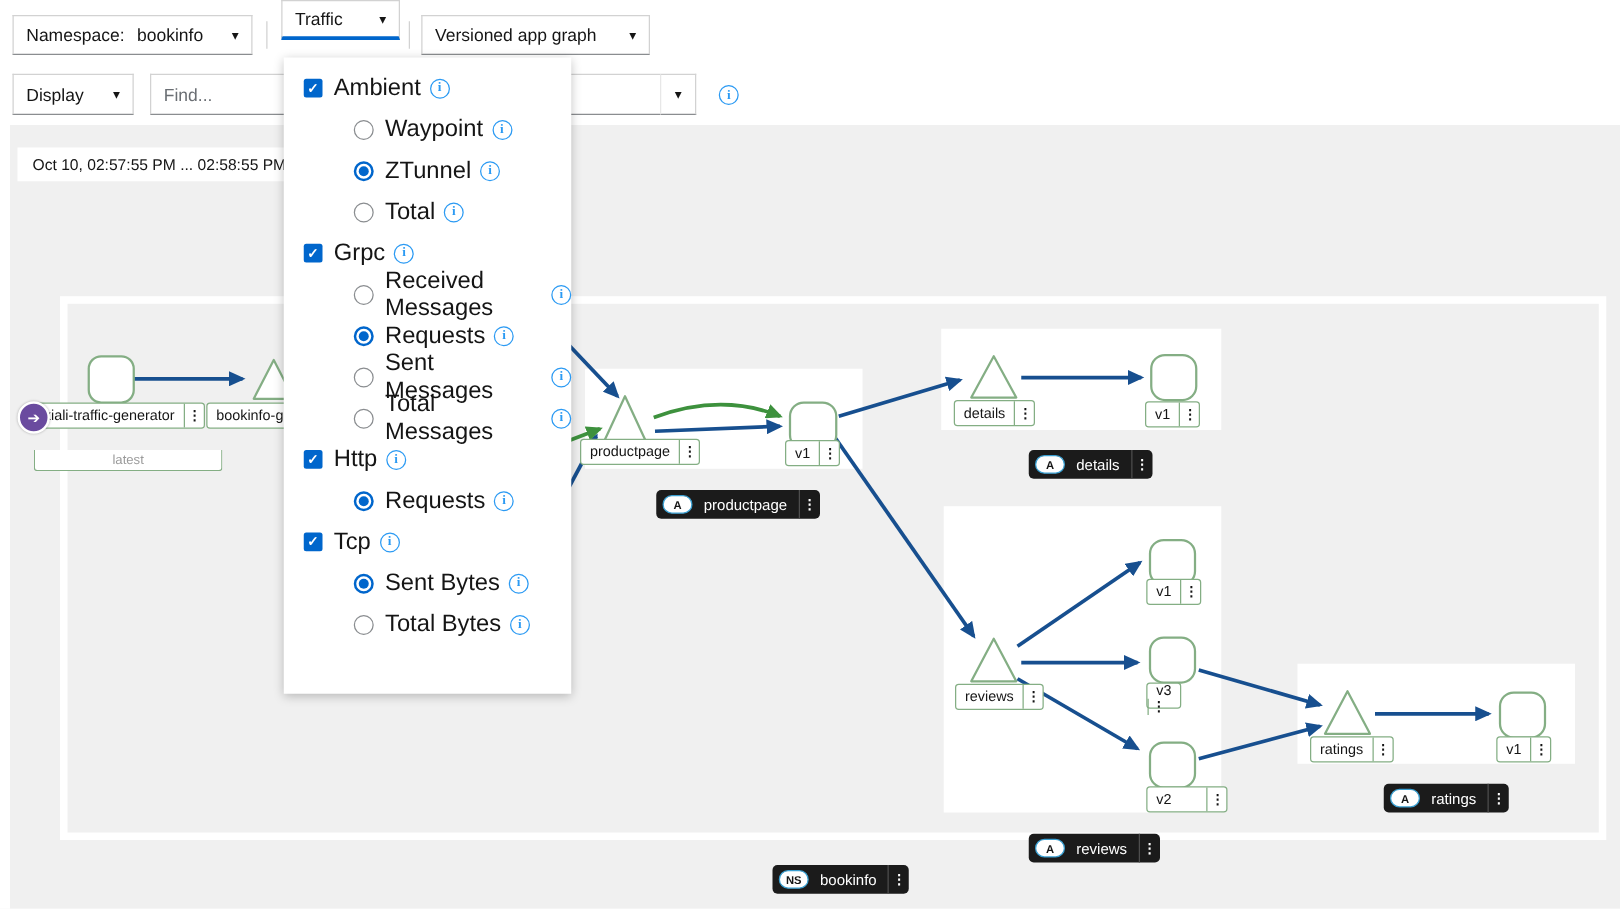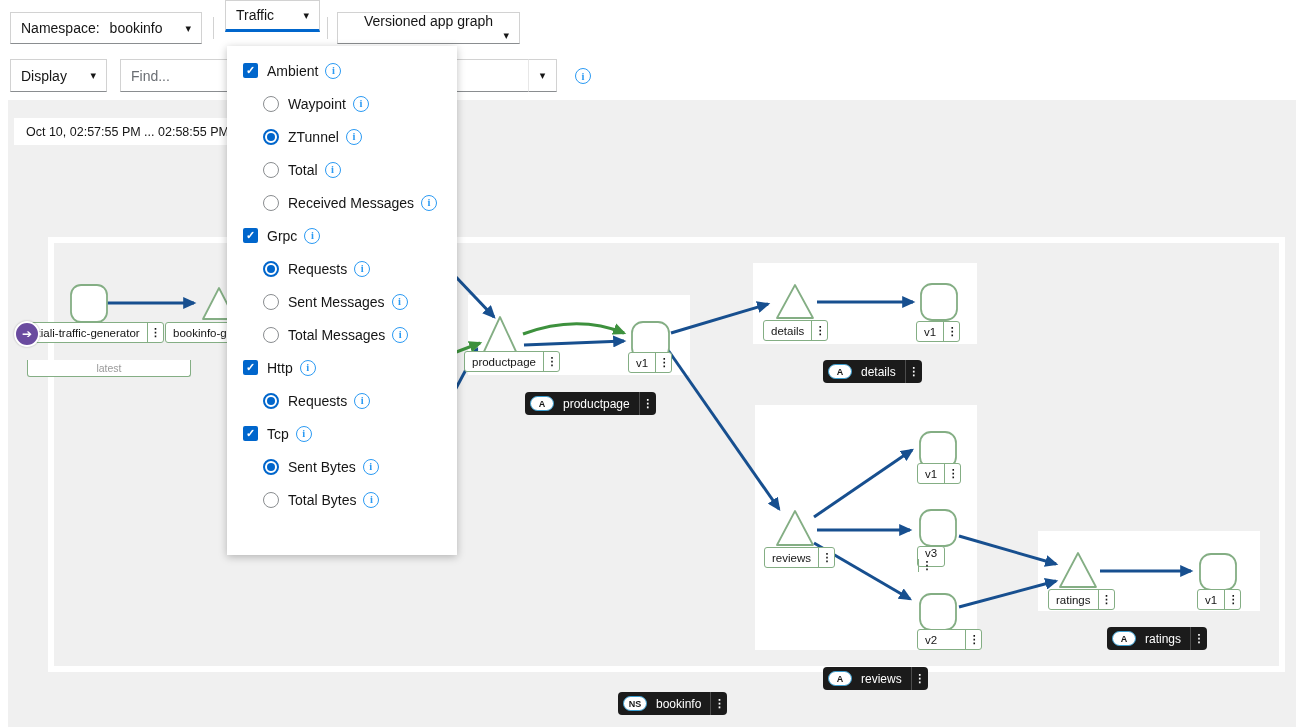--- a/index.html
+++ b/index.html
@@ -23,23 +23,23 @@
   .traffic-active { border-bottom:3px solid #0066cc !important; }
 
   .info { display:inline-flex; width:16px; height:16px; border-radius:50%; border:1.6px solid #2b9af3;
           color:#2b9af3; font-size:10.5px; font-weight:bold; align-items:center; justify-content:center;
           margin-left:7px; flex:none; font-family:"Liberation Serif", serif; }
   .info::before { content:"i"; }
 
   
   .menu { position:absolute; left:227px; top:46px; width:230px; height:509px; background:#fff;
           box-shadow:0 2px 8px rgba(0,0,0,0.25); z-index:50; padding-top:8px; }
-  .mi { height:33px; display:flex; align-items:center; font-size:14px;text-align:right; }
+  .mi { height:33px; display:flex; align-items:center; font-size:19px; }
   .mi.group { padding-left:16px; }
-  .mi.opt { padding-left:36px; }
+  .mi.opt { padding-left:56px; }
   .cb { width:15px; height:15px; background:#0066cc; border-radius:2px; margin-right:9px; flex:none;
         display:flex; align-items:center; justify-content:center; color:#fff; font-size:11px; font-weight:bold; }
   .cb::before { content:"✓"; }
   .radio { width:16px; height:16px; border-radius:50%; border:1.5px solid #8a8d90; background:#fff;
            margin-right:9px; flex:none; display:flex; align-items:center; justify-content:center; }
   .radio.on { border-color:#0066cc; border-width:2px; }
   .radio.on::before { content:""; width:8px; height:8px; border-radius:50%; background:#0066cc; }
 
   
   .time-chip { position:absolute; left:14px; top:118px; height:27px; background:#fff; display:flex;
@@ -133,21 +133,21 @@
     <rect x="920" y="594" width="36" height="36" rx="11"></rect>
     <path d="M 1078 553 L 1096 587 L 1060 587 Z"></path>
     <rect x="1200" y="554" width="36" height="36" rx="11"></rect>
   </g>
 </svg>
 
 <div class="nlabel" style="left:27px; top:322px;">
   <span class="ntext">kiali-traffic-generator</span>
   <span class="kebab"></span>
 </div>
-<div class="sub-version" style="left:27px; top:360px; width:164px; height:17px;">
+<div class="sub-version" style="left:27px; top:360px; width:151px; height:17px;">
   <span>latest</span>
 </div>
 <div class="root-badge" style="left:14px; top:321px;"></div>
 
 <div class="nlabel" style="left:165px; top:322px;">
   <span class="ntext">bookinfo-ga</span>
 </div>
 
 <div class="nlabel" style="left:464px; top:351px;">
   <span class="ntext">productpage</span>
@@ -225,21 +225,21 @@
     <span>Namespace:</span>
     <span style="margin-left:10px;">bookinfo</span>
     <span class="caret">▾</span>
   </div>
   <div class="vdivider" style="left:213px; top:17px;"></div>
   <div class="ctl traffic-active" style="left:225px; top:0; width:95px; height:32px;">
     <span>Traffic</span>
     <span class="caret">▾</span>
   </div>
   <div class="vdivider" style="left:327px; top:17px;"></div>
-  <div class="ctl" style="left:337px; top:12px; width:183px; height:32px;flex-direction:column;">
+  <div class="ctl" style="left:337px; top:12px; width:183px; height:32px;">
     <span>Versioned app graph</span>
     <span class="caret">▾</span>
   </div>
 
   <div class="ctl" style="left:10px; top:59px; width:97px; height:33px;">
     <span>Display</span>
     <span class="caret">▾</span>
   </div>
   <input class="ctl-input" style="left: 120px; top: 59px; width: 213px; height: 33px;" placeholder="Find...">
   <div class="ctl" style="left:334px; top:59px; width:194px; height:33px; border-right:none;"></div>
@@ -265,31 +265,31 @@
     <span class="radio on"></span>
     <span>ZTunnel</span>
     <span class="info"></span>
   </div>
   <div class="mi opt">
     <span class="radio"></span>
     <span>Total</span>
     <span class="info"></span>
   </div>
 
-  <div class="mi opt">
-    <span class="radio"></span>
-    <span>Received Messages</span>
-    <span class="info"></span>
-  </div>
   <div class="mi group">
     <span class="cb"></span>
     <span>Grpc</span>
     <span class="info"></span>
   </div>
   <div class="mi opt">
+    <span class="radio"></span>
+    <span>Received Messages</span>
+    <span class="info"></span>
+  </div>
+  <div class="mi opt">
     <span class="radio on"></span>
     <span>Requests</span>
     <span class="info"></span>
   </div>
   <div class="mi opt">
     <span class="radio"></span>
     <span>Sent Messages</span>
     <span class="info"></span>
   </div>
   <div class="mi opt">

